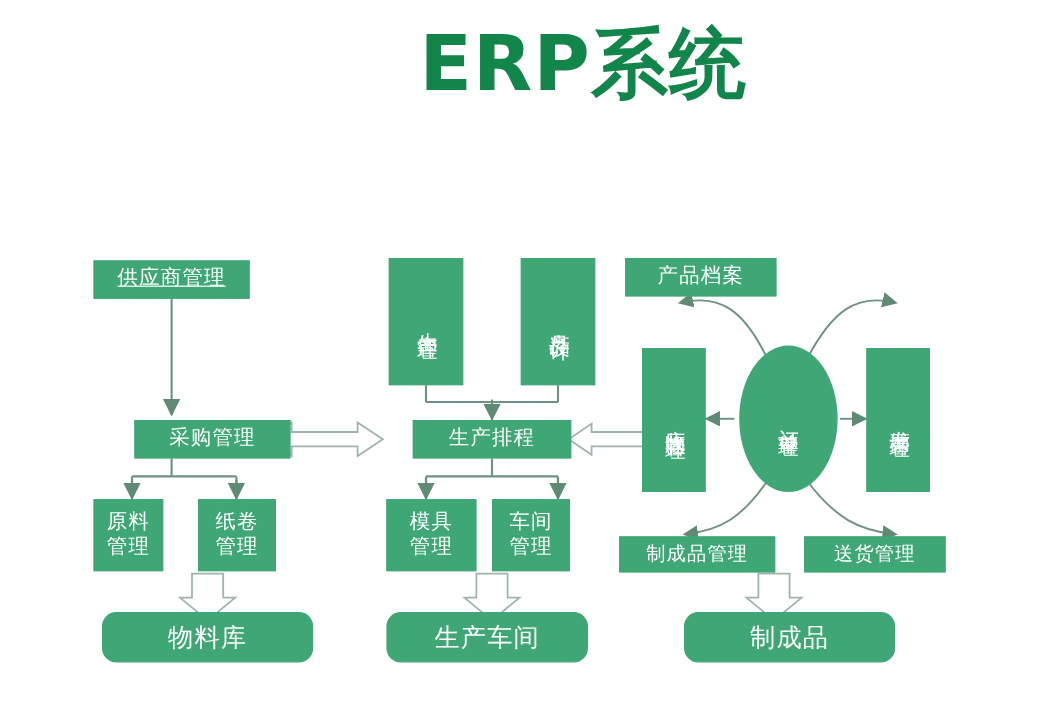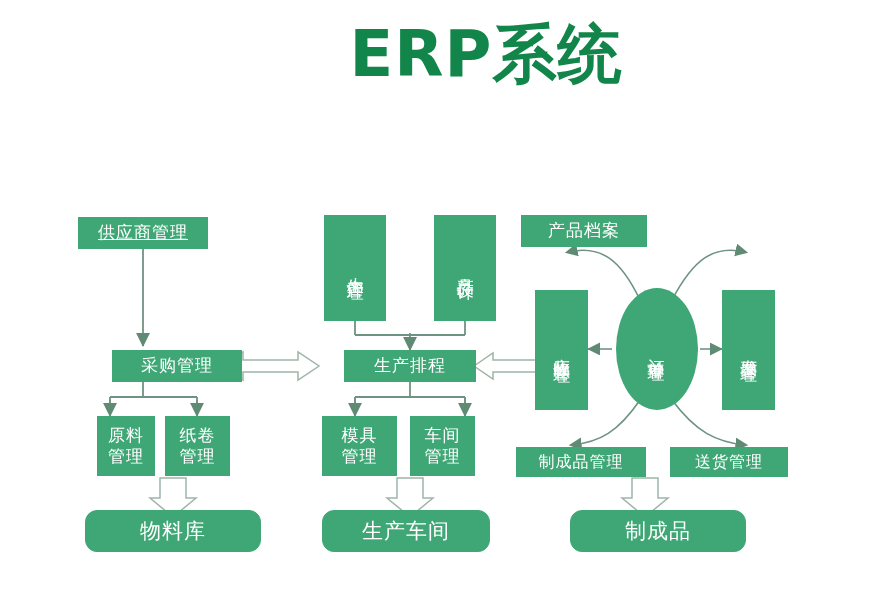--- a/index.html
+++ b/index.html
@@ -152,21 +152,21 @@
 
       <line x1="612" y1="349" x2="588" y2="349" marker-end="url(#solidArrow)"></line>
       <line x1="700" y1="349" x2="722" y2="349" marker-end="url(#solidArrow)"></line>
     </g>
   </svg>
 
   <div class="box" style="left:78px; top:217px; width:130px; height:32px;text-decoration:underline;">供应商管理</div>
 
   <div class="box" style="left:78px; top:350px; width:130px; height:32px;margin-left:34px;">采购管理</div>
 
-  <div class="box two-line" style="left:78px; top:416px; width:58px; height:60px;margin-left:19px;">原料
+  <div class="box two-line" style="left:78px; top:416px; width:58px; height:60px;">原料
 管理</div>
 
   <div class="box two-line" style="left:165px; top:416px; width:65px; height:60px;">纸卷
 管理</div>
 
   <div class="box rounded" style="left:85px; top:510px; width:176px; height:42px;">物料库</div>
 
   <div class="box vert" style="left:324px; top:215px; width:62px; height:106px;">生产管理</div>
 
   <div class="box vert" style="left:434px; top:215px; width:62px; height:106px;">产品设计</div>

